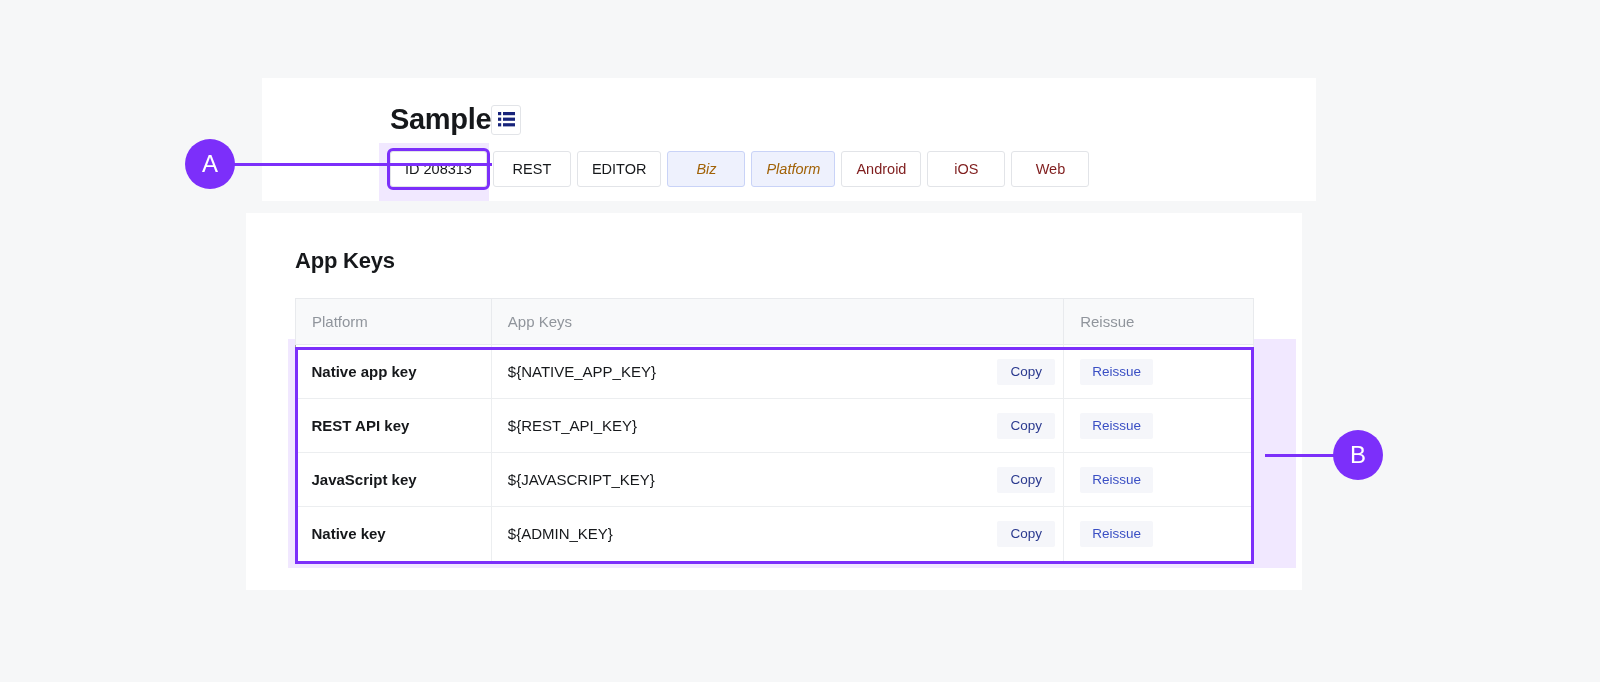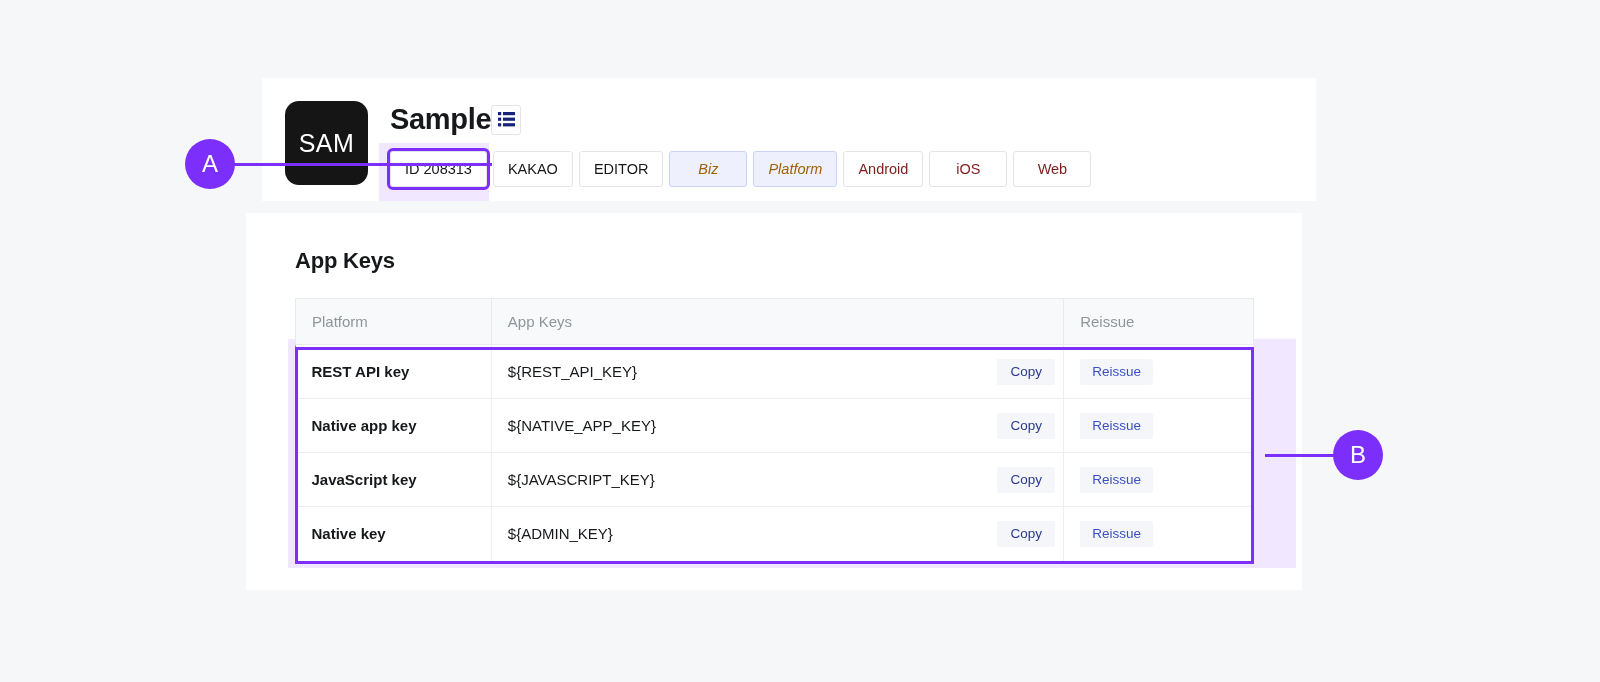--- a/index.html
+++ b/index.html
@@ -257,23 +257,20 @@
 </head>
 <body>
 
 <div class="stage">
 
   <div class="conn conn-a"></div>
   <div class="conn conn-b"></div>
 
   <div class="card card-header">
 
-    <div class="app-logo">
-      <span>SAM</span>
-    </div>
 
     <div class="title-row">
       <div class="app-title">Sample</div>
       <div class="list-icon-btn">
         <span>
           <svg width="17" height="15" viewBox="0 0 17 15" xmlns="http://www.w3.org/2000/svg">
             <rect x="0" y="0" width="3.2" height="3.2" fill="#17237a"></rect>
             <rect x="5" y="0" width="12" height="3.2" fill="#17237a"></rect>
             <rect x="0" y="5.6" width="3.2" height="3.2" fill="#17237a"></rect>
             <rect x="5" y="5.6" width="12" height="3.2" fill="#17237a"></rect>
@@ -284,21 +281,21 @@
       </div>
     </div>
 
     <div class="chip-highlight"></div>
 
     <div class="chips">
       <div class="chip selected">
         <span>ID 208313</span>
       </div>
       <div class="chip">
-        <span>KAKAO</span>
+        <span>REST</span>
       </div>
       <div class="chip">
         <span>EDITOR</span>
       </div>
       <div class="chip blue">
         <span>Biz</span>
       </div>
       <div class="chip blue">
         <span>Platform</span>
       </div>
@@ -322,48 +319,48 @@
 
     <table class="keys-table">
       <thead>
         <tr>
           <th class="col-platform">Platform</th>
           <th class="col-keys">App Keys</th>
           <th class="col-reissue">Reissue</th>
         </tr>
       </thead>
       <tbody>
+
+        <tr>
+          <td class="platform-cell">Native app key</td>
+          <td class="keys-cell">
+            <div class="key-line">
+              <span class="key-value">${NATIVE_APP_KEY}</span>
+              <button class="mini-btn copy">Copy</button>
+            </div>
+          </td>
+          <td>
+            <button class="mini-btn reissue">Reissue</button>
+          </td>
+        </tr>
 
         <tr>
           <td class="platform-cell">REST API key</td>
           <td class="keys-cell">
             <div class="key-line">
               <span class="key-value">${REST_API_KEY}</span>
               <button class="mini-btn copy">Copy</button>
             </div>
           </td>
           <td>
             <button class="mini-btn reissue">Reissue</button>
           </td>
         </tr>
 
         <tr>
-          <td class="platform-cell">Native app key</td>
-          <td class="keys-cell">
-            <div class="key-line">
-              <span class="key-value">${NATIVE_APP_KEY}</span>
-              <button class="mini-btn copy">Copy</button>
-            </div>
-          </td>
-          <td>
-            <button class="mini-btn reissue">Reissue</button>
-          </td>
-        </tr>
-
-        <tr>
           <td class="platform-cell">JavaScript key</td>
           <td class="keys-cell">
             <div class="key-line">
               <span class="key-value">${JAVASCRIPT_KEY}</span>
               <button class="mini-btn copy">Copy</button>
             </div>
           </td>
           <td>
             <button class="mini-btn reissue">Reissue</button>
           </td>

